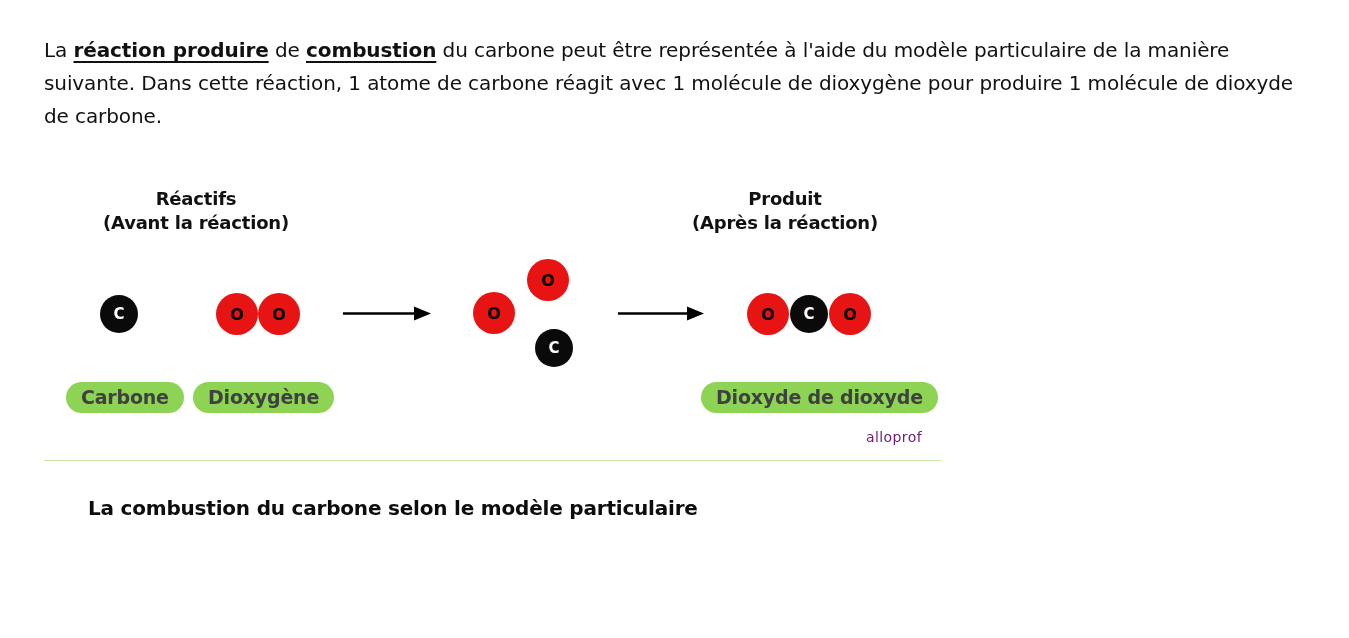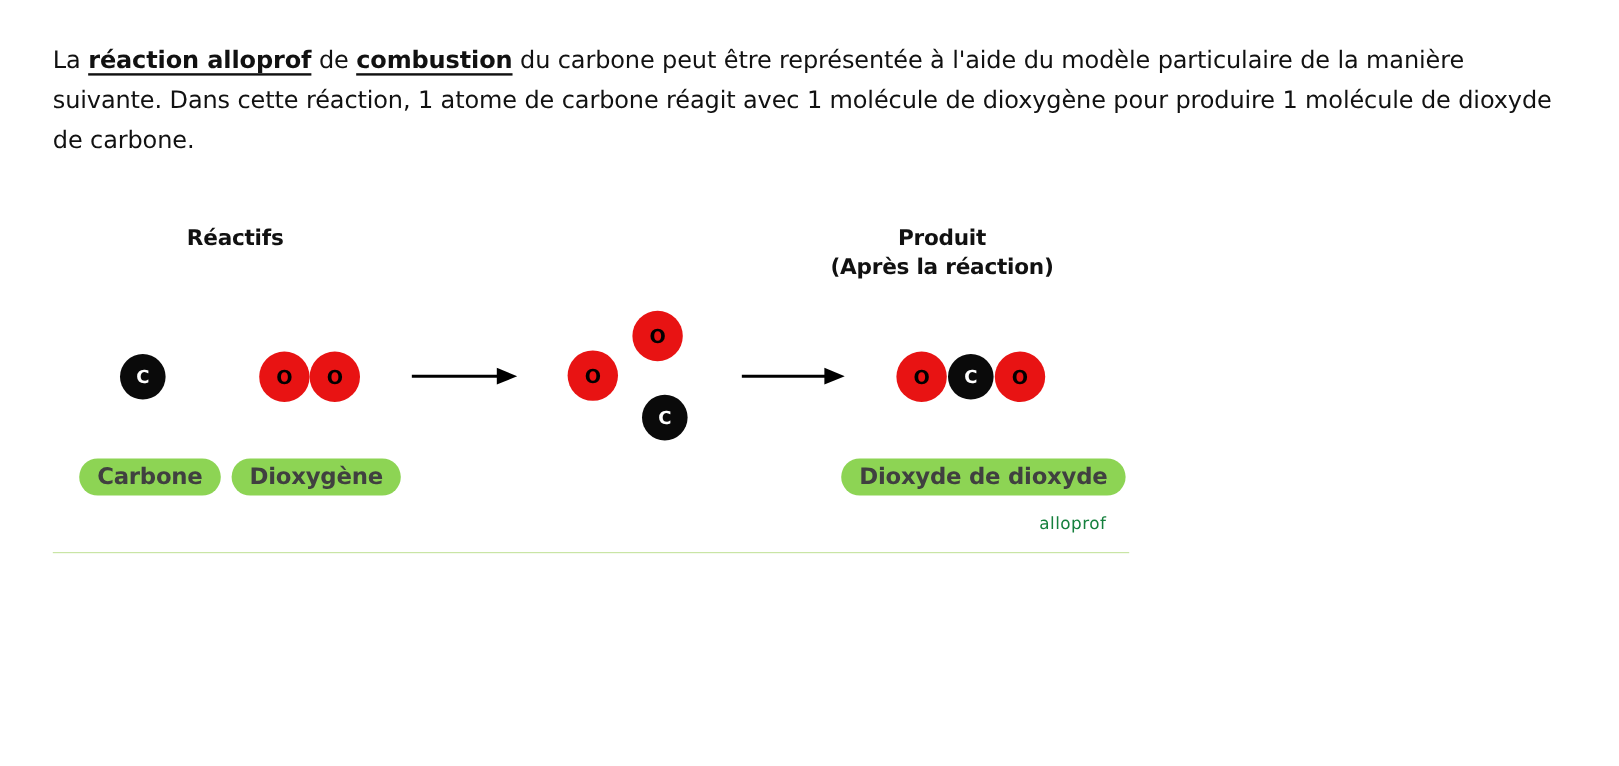--- a/index.html
+++ b/index.html
@@ -95,21 +95,21 @@
     white-space: nowrap;
     letter-spacing: -0.2px;
   }
   .watermark {
     position: absolute;
     left: 866px;
     top: 429px;
     width: 56px;
     text-align: center;
     font-size: 14px;
-    color: #15803d;
+    color: #701a75;
     letter-spacing: 0.4px;
   }
   .divider {
     position: absolute;
     left: 44px;
     top: 460px;
     width: 897px;
     height: 1px;
     background: var(--divider, #c9e5a5);
   }
@@ -121,26 +121,27 @@
     font-weight: 700;
     letter-spacing: -0.2px;
     color: #0d0d0d;
   }
 </style>
 </head>
 <body>
 
 <div class="page">
 
-  <p class="intro"><span>La </span><a class="term">réaction alloprof</a><span> de </span><a class="term">combustion</a><span> du carbone peut être représentée à l'aide du modèle particulaire de la manière suivante. Dans cette réaction, 1 atome de carbone réagit avec 1 molécule de dioxygène pour produire 1 molécule de dioxyde de carbone.</span></p>
+  <p class="intro"><span>La </span><a class="term">réaction produire</a><span> de </span><a class="term">combustion</a><span> du carbone peut être représentée à l'aide du modèle particulaire de la manière suivante. Dans cette réaction, 1 atome de carbone réagit avec 1 molécule de dioxygène pour produire 1 molécule de dioxyde de carbone.</span></p>
 
   <div>
 
     <div class="col-header" style="left:76px; top:188px;">
       <div class="title">Réactifs</div>
+      <div class="subtitle">(Avant la réaction)</div>
     </div>
     <div class="col-header" style="left:665px; top:188px;">
       <div class="title">Produit</div>
       <div class="subtitle">(Après la réaction)</div>
     </div>
 
     <div class="atom carbon" style="left:100px; top:295px;">
         <span>C</span>
       </div>
 
@@ -183,14 +184,15 @@
 
     <div class="pill" style="left:66px;">Carbone</div>
     <div class="pill" style="left:193px;text-align:right;">Dioxygène</div>
     <div class="pill" style="left:701px;">Dioxyde de dioxyde</div>
 
     <div class="watermark">alloprof</div>
   </div>
 
   <div class="divider"></div>
 
+  <div class="caption">La combustion du carbone selon le modèle particulaire</div>
 
 </div>
 
 </body></html>

